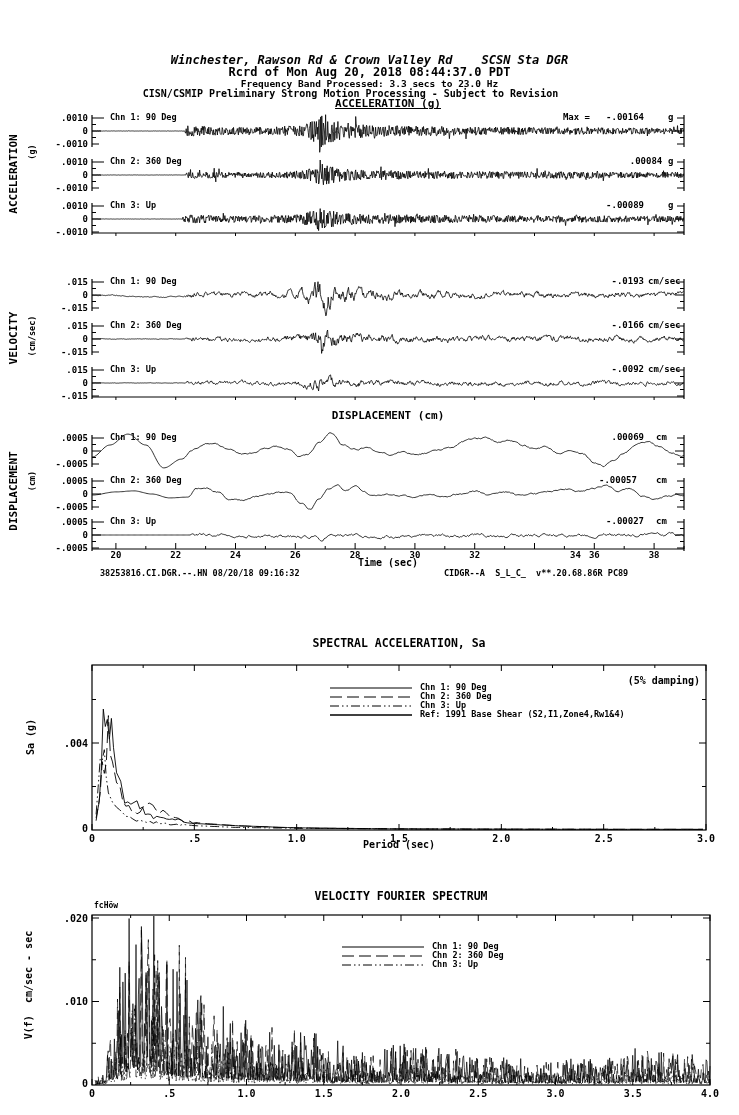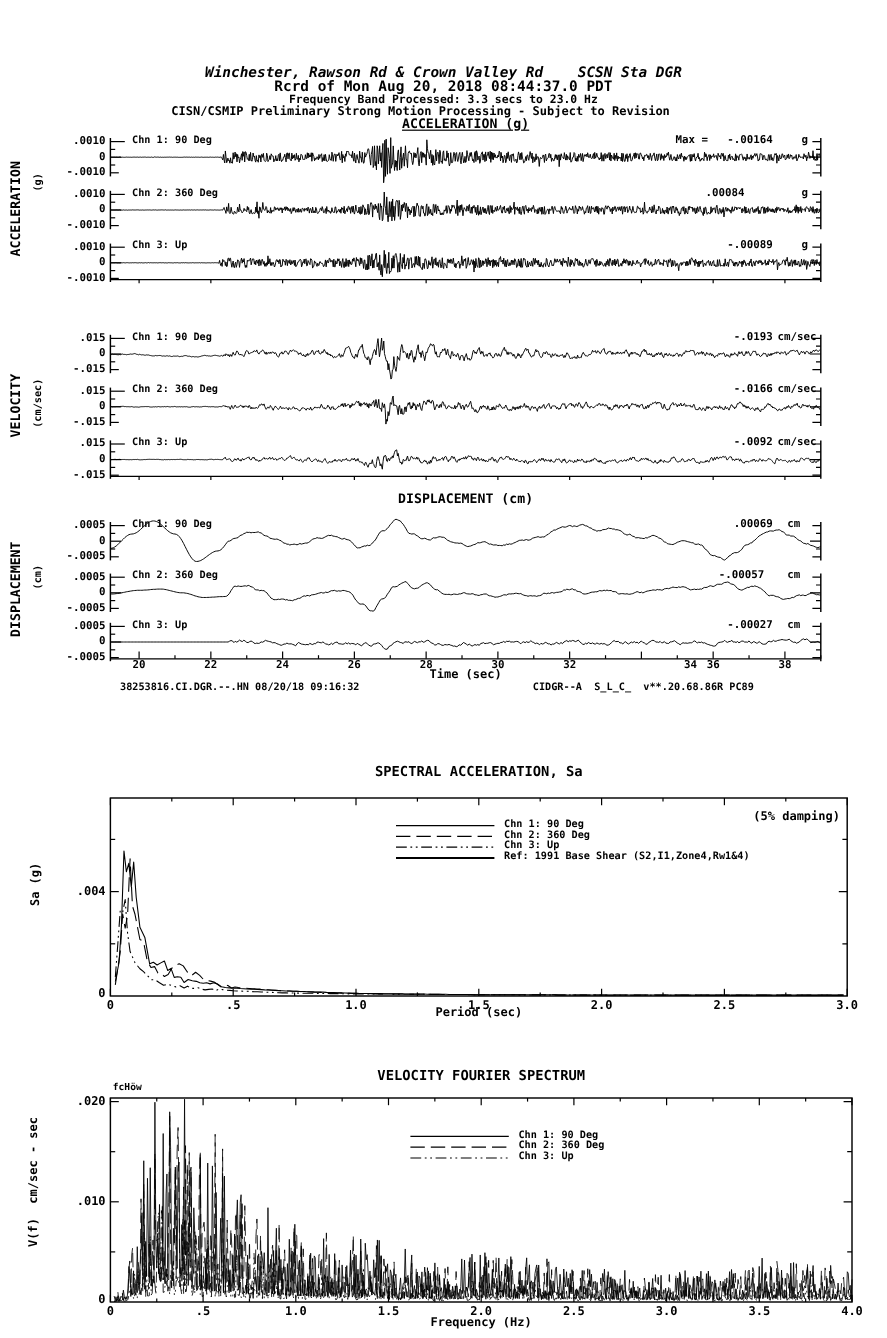--- a/index.html
+++ b/index.html
@@ -285,33 +285,32 @@
   <div class="t" style="left:444px;top:569px;font-size:8.5px;">CIDGR--A  S_L_C_  v**.20.68.86R PC89</div>
 
   <div class="t" style="left:92px;top:637px;width:614px;text-align:center;font-size:11.5px;">SPECTRAL ACCELERATION, Sa</div>
   <div class="t" style="left:556px;top:675px;width:144px;text-align:right;font-size:10px;">(5% damping)</div>
   <div class="t rot" style="left:30px;top:737px;font-size:10px;">Sa (g)</div>
   <div class="t" style="left:92px;top:890px;width:618px;text-align:center;font-size:11.5px;">VELOCITY FOURIER SPECTRUM</div>
 
   <div class="t" style="left:92px;top:839px;width:614px;text-align:center;font-size:10px;">Period (sec)</div>
   <div class="t" style="left:94px;top:902px;font-size:8px;">fcHöw</div>
   <div class="t rot" style="left:28px;top:985px;font-size:10px;">V(f)  cm/sec - sec</div>
-  <div class="t" style="left:92px;top:1097px;width:618px;text-align:center;font-size:10px;">Frequency (Hz)</div>
 <div class="t" style="left: 42px; top: 114px; font-size: 9px; width: 46px; text-align: right;">.0010</div>
     <div class="t" style="left: 42px; top: 127px; font-size: 9px; width: 46px; text-align: right;">0</div>
     <div class="t" style="left: 42px; top: 140px; font-size: 9px; width: 46px; text-align: right;">-.0010</div>
     <div class="t" style="left: 110px; top: 113px; font-size: 8.5px;">Chn 1: 90 Deg</div>
     <div class="t" style="left: 546px; top: 113px; font-size: 9px; width: 44px; text-align: right;">Max =</div>
     <div class="t" style="left: 592px; top: 113px; font-size: 9px; width: 52px; text-align: right;">-.00164</div>
     <div class="t" style="left: 668px; top: 113px; font-size: 9px;">g</div>
     <div class="t" style="left: 42px; top: 158px; font-size: 9px; width: 46px; text-align: right;">.0010</div>
     <div class="t" style="left: 42px; top: 171px; font-size: 9px; width: 46px; text-align: right;">0</div>
     <div class="t" style="left: 42px; top: 184px; font-size: 9px; width: 46px; text-align: right;">-.0010</div>
     <div class="t" style="left: 110px; top: 157px; font-size: 8.5px;">Chn 2: 360 Deg</div>
-    <div class="t" style="left: 588px; top: 157px; font-size: 9px; width: 52px; text-align: left;">.00084</div>
+    <div class="t" style="left: 620px; top: 157px; font-size: 9px; width: 52px; text-align: center;">.00084</div>
     <div class="t" style="left: 668px; top: 157px; font-size: 9px;">g</div>
     <div class="t" style="left: 42px; top: 202px; font-size: 9px; width: 46px; text-align: right;">.0010</div>
     <div class="t" style="left: 42px; top: 215px; font-size: 9px; width: 46px; text-align: right;">0</div>
     <div class="t" style="left: 42px; top: 228px; font-size: 9px; width: 46px; text-align: right;">-.0010</div>
     <div class="t" style="left: 110px; top: 201px; font-size: 8.5px;">Chn 3: Up</div>
     <div class="t" style="left: 592px; top: 201px; font-size: 9px; width: 52px; text-align: right;">-.00089</div>
     <div class="t" style="left: 668px; top: 201px; font-size: 9px;">g</div>
     <div class="t" style="left: 42px; top: 278px; font-size: 9px; width: 46px; text-align: right;">.015</div>
     <div class="t" style="left: 42px; top: 291px; font-size: 9px; width: 46px; text-align: right;">0</div>
     <div class="t" style="left: 42px; top: 304px; font-size: 9px; width: 46px; text-align: right;">-.015</div>

